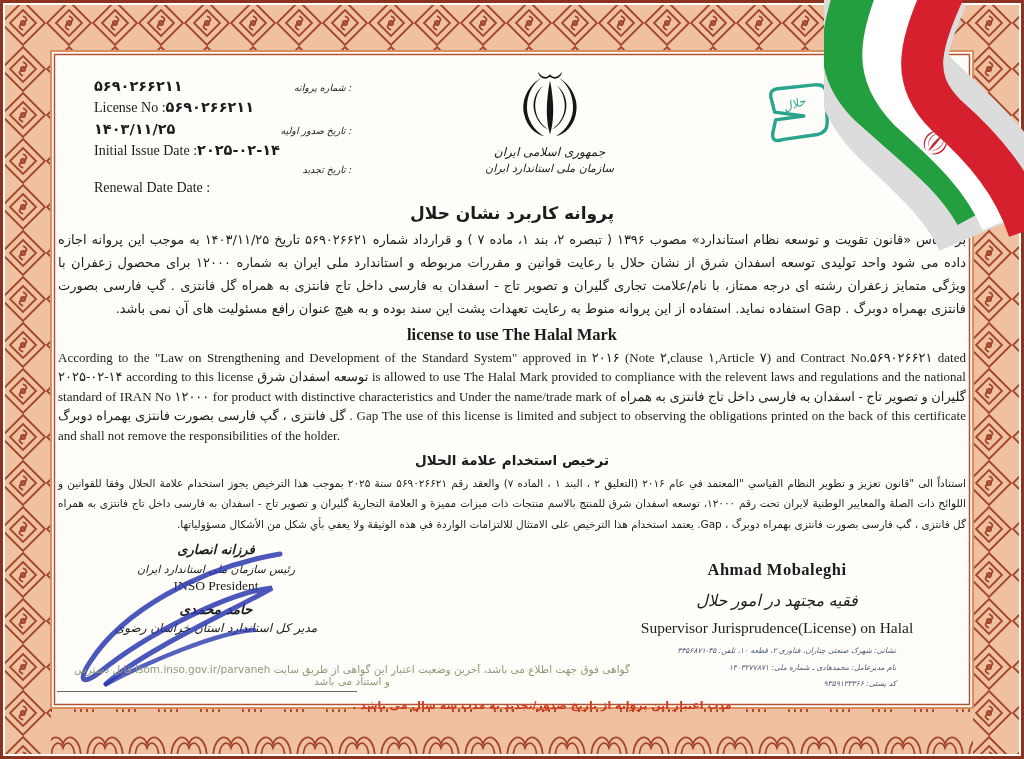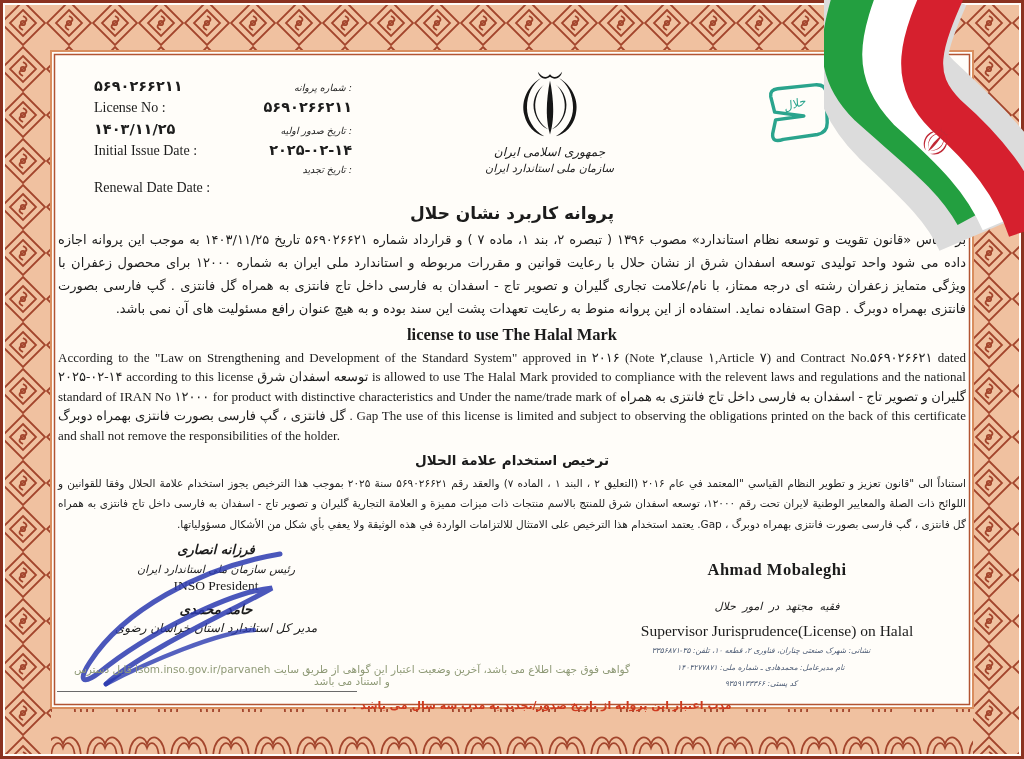--- a/index.html
+++ b/index.html
@@ -11,21 +11,21 @@
   }
   .layer{ position:absolute; inset:0; }
   svg.border{ z-index:0; }
   svg.ribbon{ position:absolute; top:0; right:0; width:200px; height:256px; z-index:2; }
   .content{ position:absolute; left:58px; right:58px; top:54px; bottom:58px; z-index:1; }
 
   
   .header{ display:flex; align-items:flex-start; }
   .lic{ width:310px; margin-top:24px; padding-left:36px; }
   .lic .row{ display:flex; justify-content:space-between; align-items:baseline; width:258px; margin-bottom:5px; }
-  .lic .row.adj{ justify-content:space-between; gap:22px; }
+  .lic .row.adj{ justify-content:flex-start; }
   .lic .row.rgt{ justify-content:flex-end; }
   .num{ font-family:"DejaVu Sans",sans-serif; font-weight:700; font-size:14.5px; letter-spacing:.5px; }
   .lblfa{ font-family:"DejaVu Sans",sans-serif; font-style:italic; font-size:9.5px; color:#222; }
   .enlbl{ font-size:14px; }
   .org{ flex:1; display:flex; flex-direction:column; align-items:center; margin-top:16px; }
   .org .l1{ font-family:"DejaVu Sans",sans-serif; font-style:italic; font-size:12px; margin-top:5px; }
   .org .l2{ font-family:"DejaVu Sans",sans-serif; font-style:italic; font-size:11px; margin-top:3px; }
   .hl{ width:235px; padding-left:28px; margin-top:26px; }
 
   
@@ -42,25 +42,25 @@
   .sigL .nfa{ font-family:"DejaVu Sans",sans-serif; font-weight:700; font-style:italic; font-size:13px; }
   .sigL .nen{ font-weight:700; font-size:14.5px; margin-top:1px; }
   .sigL .rfa{ font-family:"DejaVu Sans",sans-serif; font-style:italic; font-size:11px; margin-top:6px; }
   .sigL .ren{ font-size:13.5px; margin-top:2px; }
   .sigL .n2{ font-family:"DejaVu Sans",sans-serif; font-weight:700; font-style:italic; font-size:13.5px; margin-top:7px; }
   .sigL .r2{ font-family:"DejaVu Sans",sans-serif; font-style:italic; font-size:12px; margin-top:4px; }
   .scrib{ position:absolute; left:-18px; top:-8px; width:270px; height:158px; pointer-events:none; }
   .sigR{ width:350px; text-align:center; margin-top:16px; margin-right:6px; }
   .sigR .nfa{ font-family:"DejaVu Sans",sans-serif; font-weight:700; font-style:italic; font-size:14px; }
   .sigR .nen{ font-weight:700; font-size:16.5px; letter-spacing:.5px; margin-top:2px; }
-  .sigR .rfa{ font-family:Liberation Mono, monospace; font-style:italic; font-size:11px; margin:20px 0 9px; }
+  .sigR .rfa{ font-family:Liberation Sans, sans-serif; font-style:italic; font-size:16px; margin:11px 0 9px; }
   .sigR .ren{ font-size:15.5px; }
 
   
-  .addr{ position:absolute; right:128px; top:643px; width:270px; text-align:center; direction:rtl;
+  .addr{ position:absolute; right:128px; top:643px; width:270px; direction:rtl;
          font-family:"DejaVu Sans",sans-serif; font-style:italic; font-size:7.5px; color:#4c5b74; line-height:2.2; z-index:3; }
   .notice{ position:absolute; left:74px; top:663px; width:556px; text-align:center; direction:rtl;
            font-family:"DejaVu Sans",sans-serif; font-size:10.5px; color:#8f9a77; z-index:3; }
   .nline{ position:absolute; left:57px; top:691px; width:300px; border-top:1.5px solid #6a6a6a; z-index:3; }
   .validity{ position:absolute; left:0; right:0; top:699px; text-align:center; padding-left:60px; direction:rtl;
              font-family:"DejaVu Sans",sans-serif; font-weight:700; font-size:11px; color:#cf3a1f; z-index:3; }
 </style>
 </head>
 <body>
 

